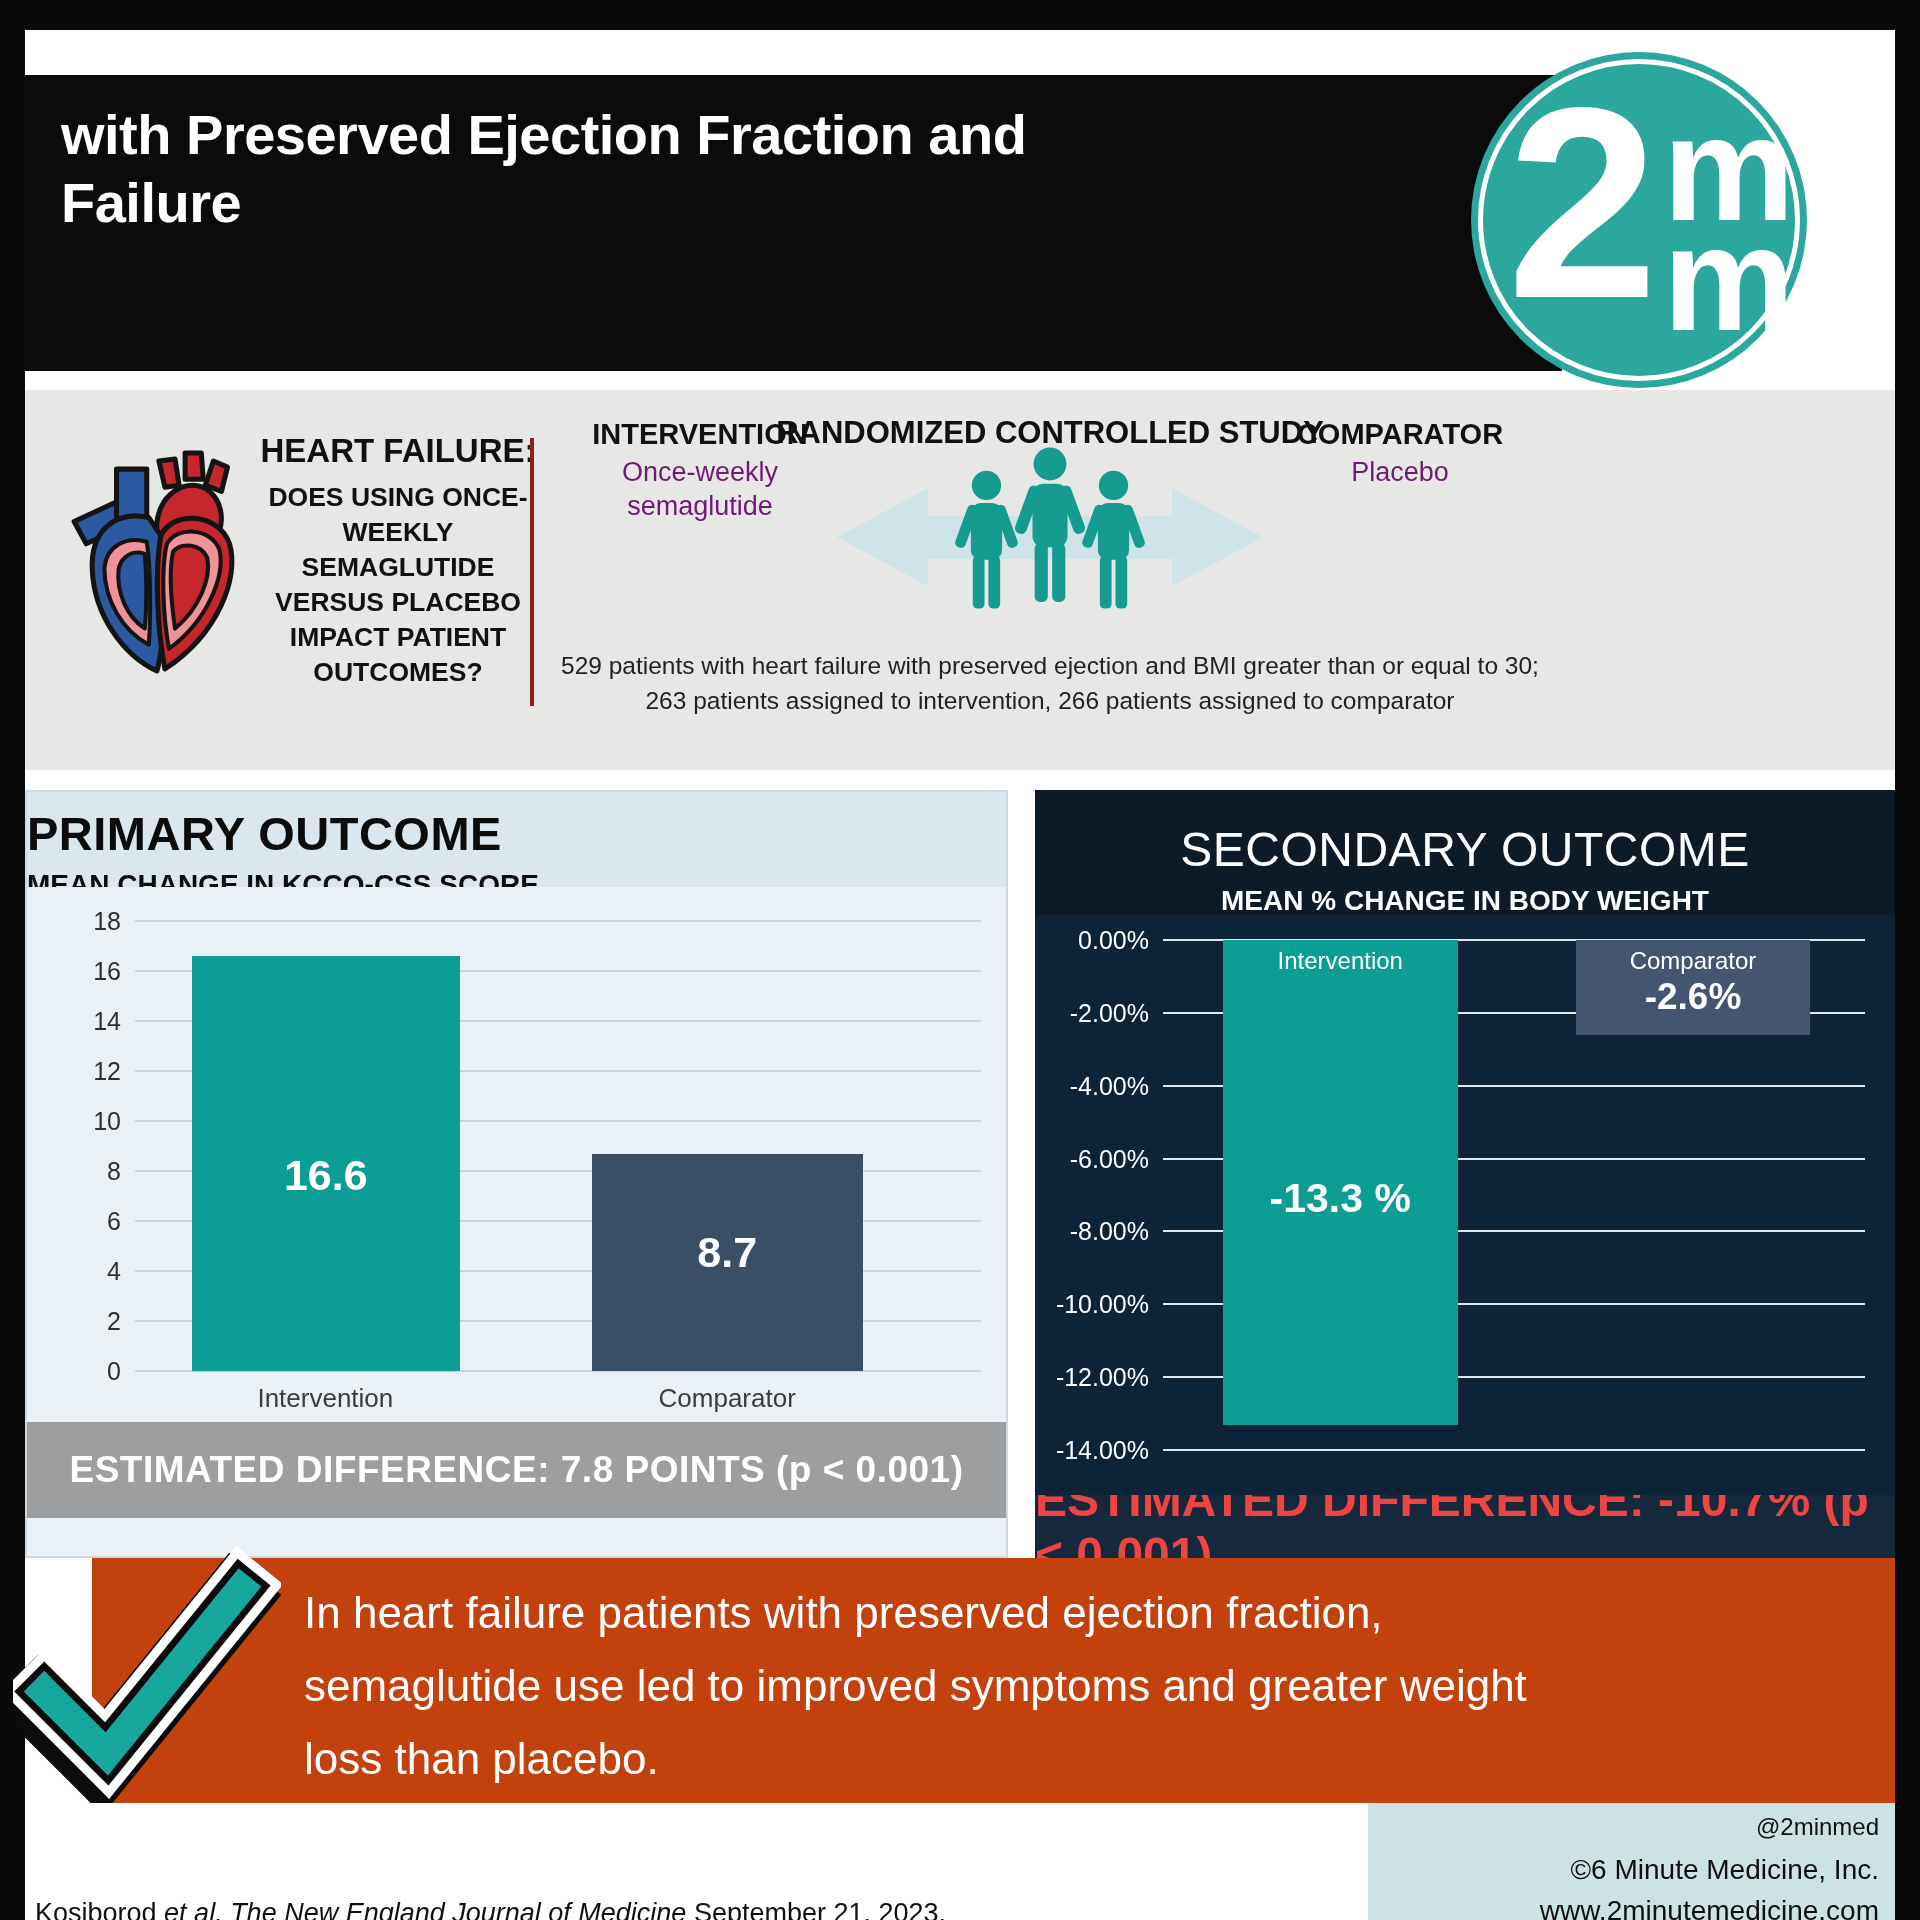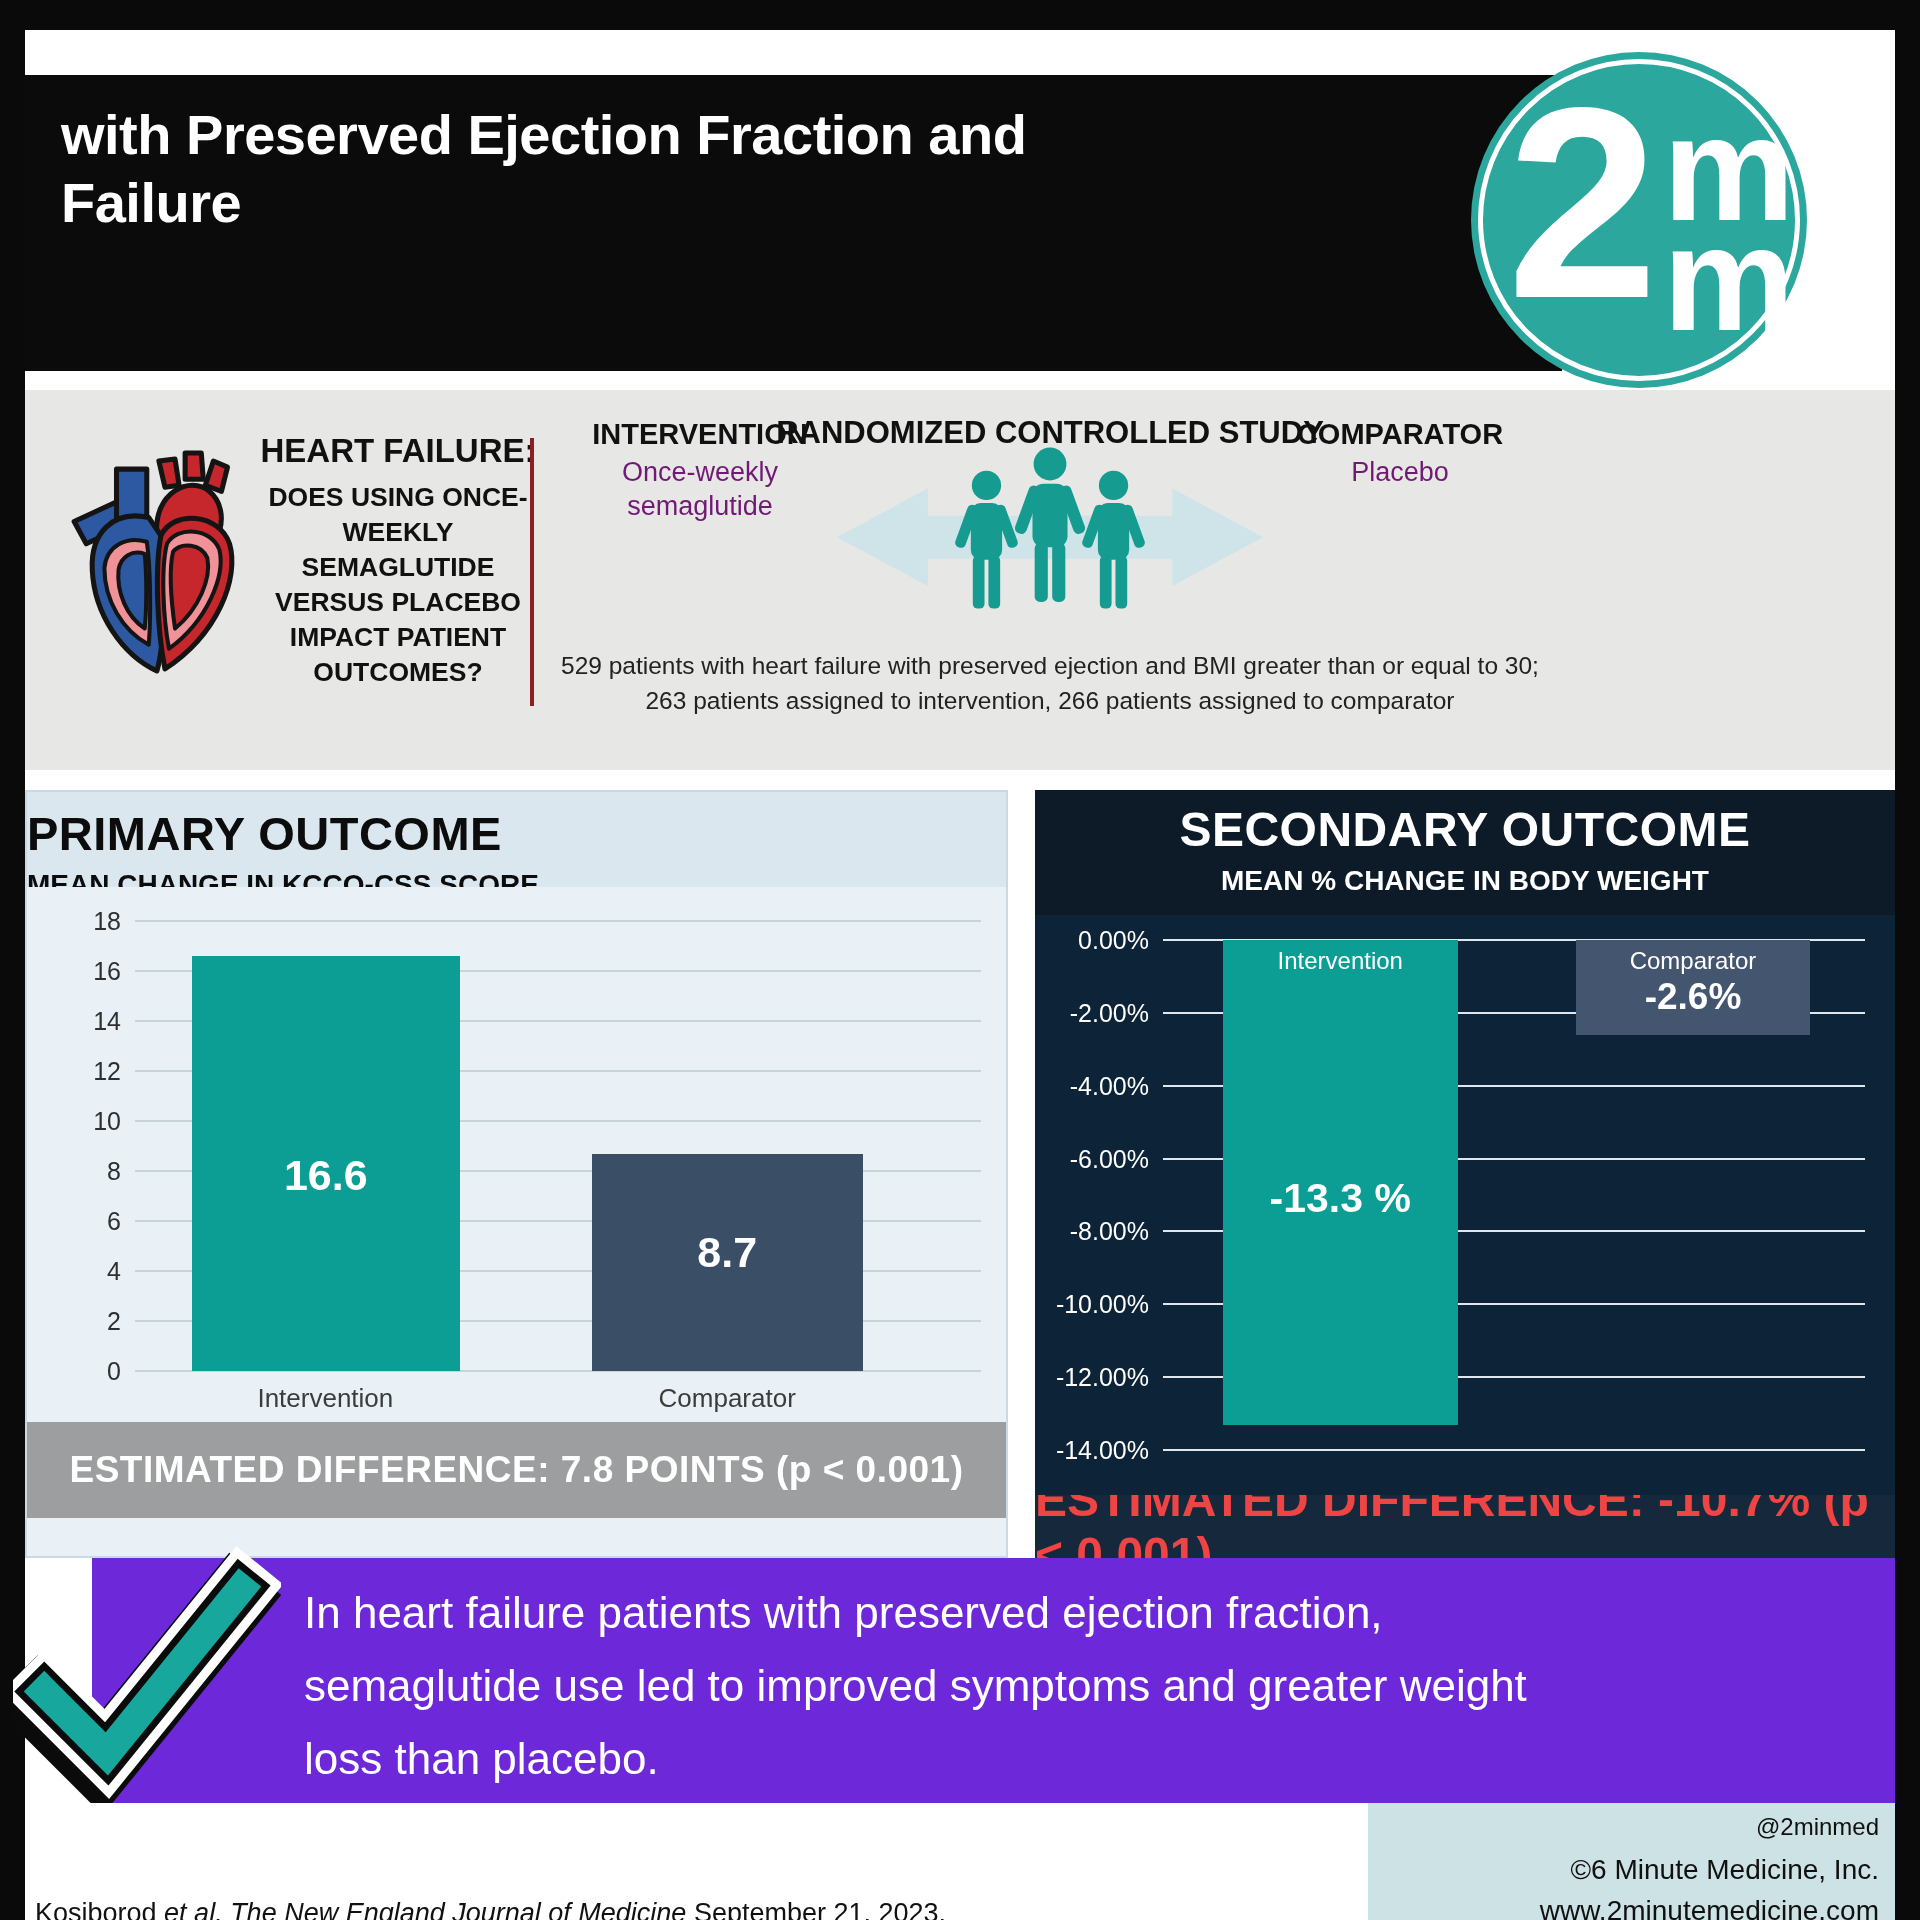--- a/index.html
+++ b/index.html
@@ -40,21 +40,21 @@
   
   .outcomes{position:relative;display:flex;height:768px;background:#ffffff;}
   .panel{position:relative;height:100%;}
   .panel.primary{width:983px;margin-right:27px;background:#eaf1f6;border:2px solid #cdd9e2;box-sizing:border-box;}
   .panel.secondary{width:860px;background:#0d2338;}
 
   .p-header{height:95px;background:#dbe7ef;text-align:left;padding-top:14px;box-sizing:border-box;}
   .p-header .p-title{font-size:47px;font-weight:bold;color:#0c0c0c;letter-spacing:0.5px;}
   .p-header .p-sub{font-size:28px;font-weight:bold;color:#0c0c0c;margin-top:8px;}
   .s-header{height:125px;background:#0d1a28;text-align:center;padding-top:12px;box-sizing:border-box;}
-  .s-header .p-title{font-size:48px;font-weight:bold;color:#ffffff;letter-spacing:0.5px;}
+  .s-header .p-title{font-size:48px;font-weight:normal;color:#ffffff;letter-spacing:0.5px;margin-top:20px;}
   .s-header .p-sub{font-size:28px;font-weight:bold;color:#ffffff;margin-top:8px;}
 
   .chart-area{position:relative;}
   .primary .chart-area{height:535px;background:#eaf1f6;}
   .secondary .chart-area{height:580px;background:#0d2338;}
   .ticks{position:absolute;}
   .primary .ticks{left:0;top:34px;bottom:51px;width:108px;}
   .secondary .ticks{left:0;top:25px;bottom:45px;width:128px;}
   .tick{position:absolute;right:14px;transform:translateY(-50%);font-size:25px;}
   .primary .tick{color:#2f2f2f;}
@@ -82,21 +82,21 @@
   .primary .xlabel-0{left:22.5%;}
   .primary .xlabel-1{left:70%;}
 
   .p-footer{height:96px;background:#9c9ea0;display:flex;align-items:center;justify-content:center;}
   .p-footer span{color:#ffffff;font-weight:bold;font-size:37px;letter-spacing:0.5px;}
   .s-footer{height:63px;background:#15283c;display:flex;align-items:center;justify-content:center;}
   .s-footer span{color:#ef4444;font-weight:bold;font-size:48px;}
 
   
   .conclusion{position:relative;height:245px;background:#ffffff;}
-  .conclusion-band{position:absolute;left:67px;right:0;top:0;height:265px;background:#6d28d9;}
+  .conclusion-band{position:absolute;left:67px;right:0;top:0;height:265px;background:#c2410c;}
   .conclusion-text{padding:18px 10px 0 212px;}
   .conclusion-line{display:block;color:#ffffff;font-size:44px;font-weight:300;line-height:73px;}
   .checkmark{position:absolute;left:-12px;top:-14px;width:268px;height:268px;}
 
   
   .foot{position:relative;height:130px;background:#ffffff;}
   .citation{position:absolute;left:10px;bottom:4px;font-size:27px;color:#111;}
   .citation .it{font-style:italic;}
   .social-box{position:absolute;right:0;top:0;bottom:0;width:527px;background:#cde2e4;text-align:right;padding:2px 16px 0 0;box-sizing:border-box;color:#101010;}
   .social-handle{font-size:24px;line-height:44px;}

